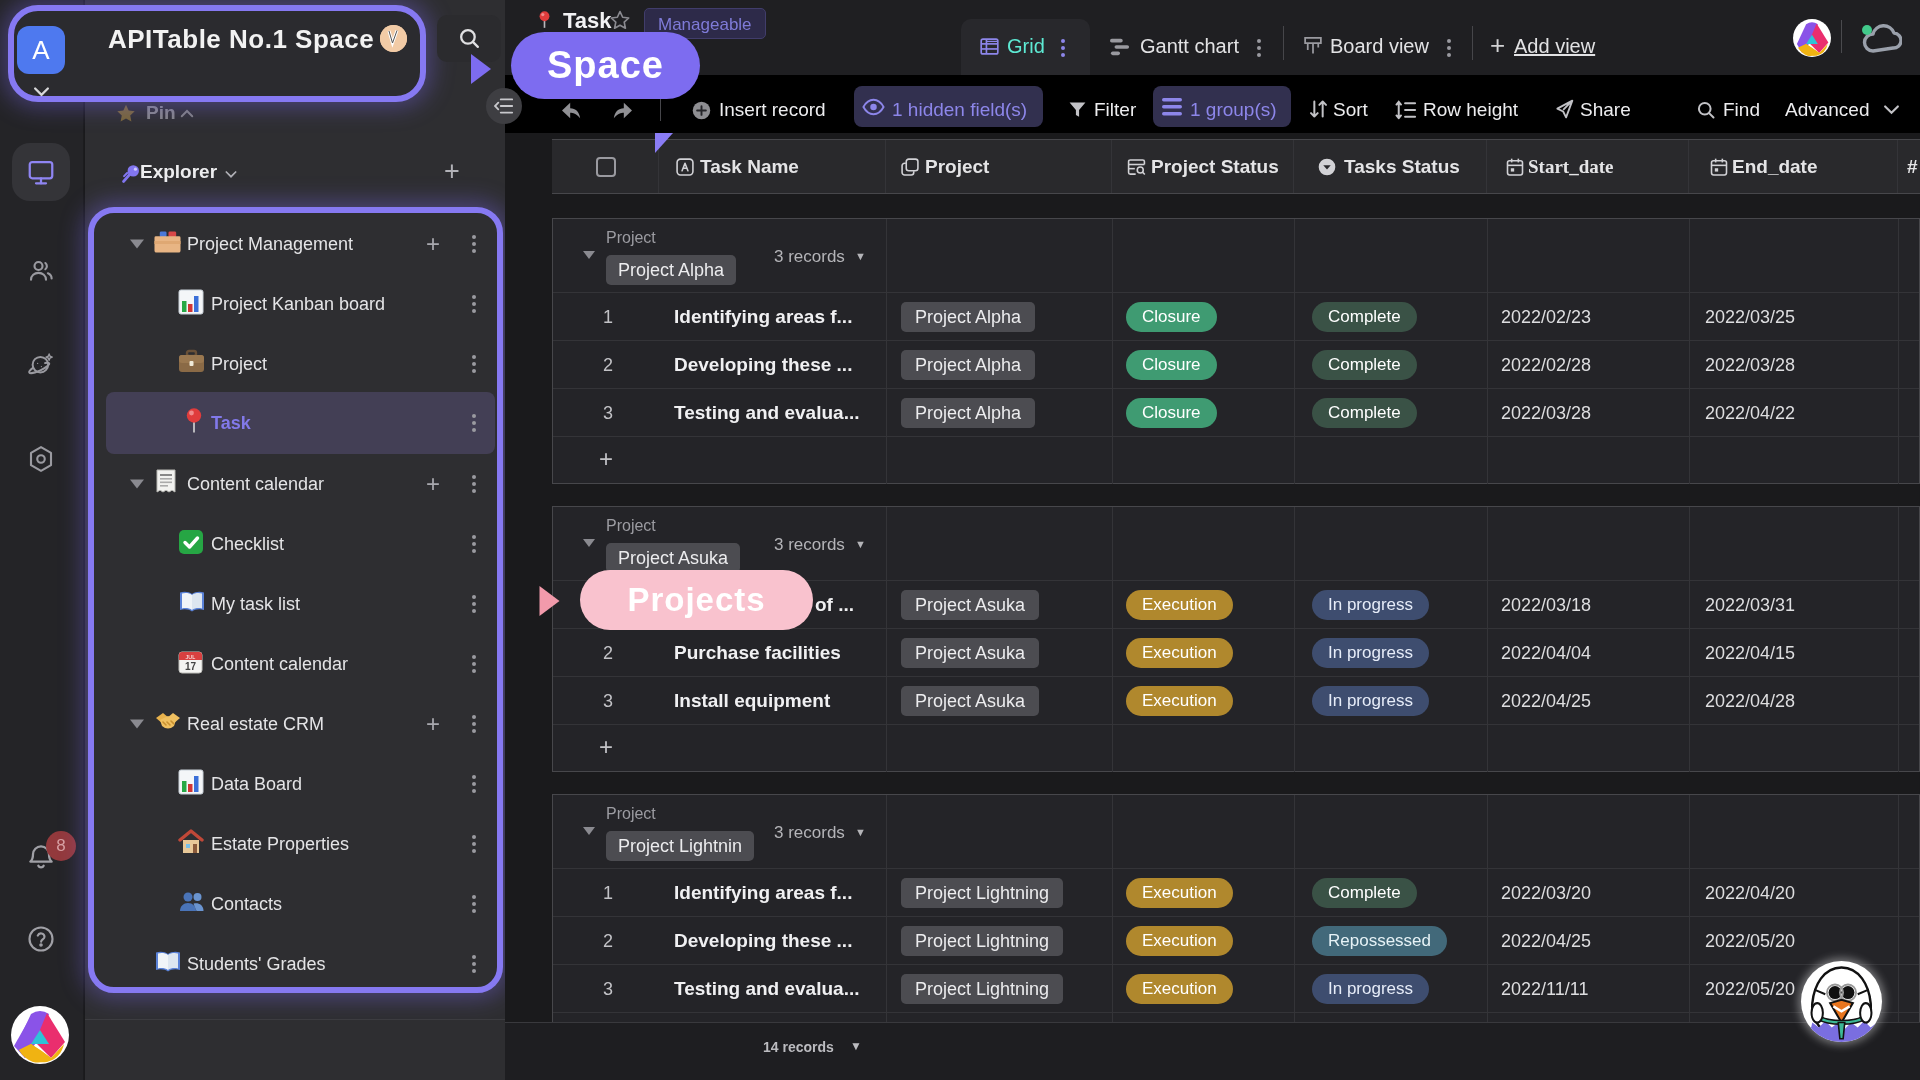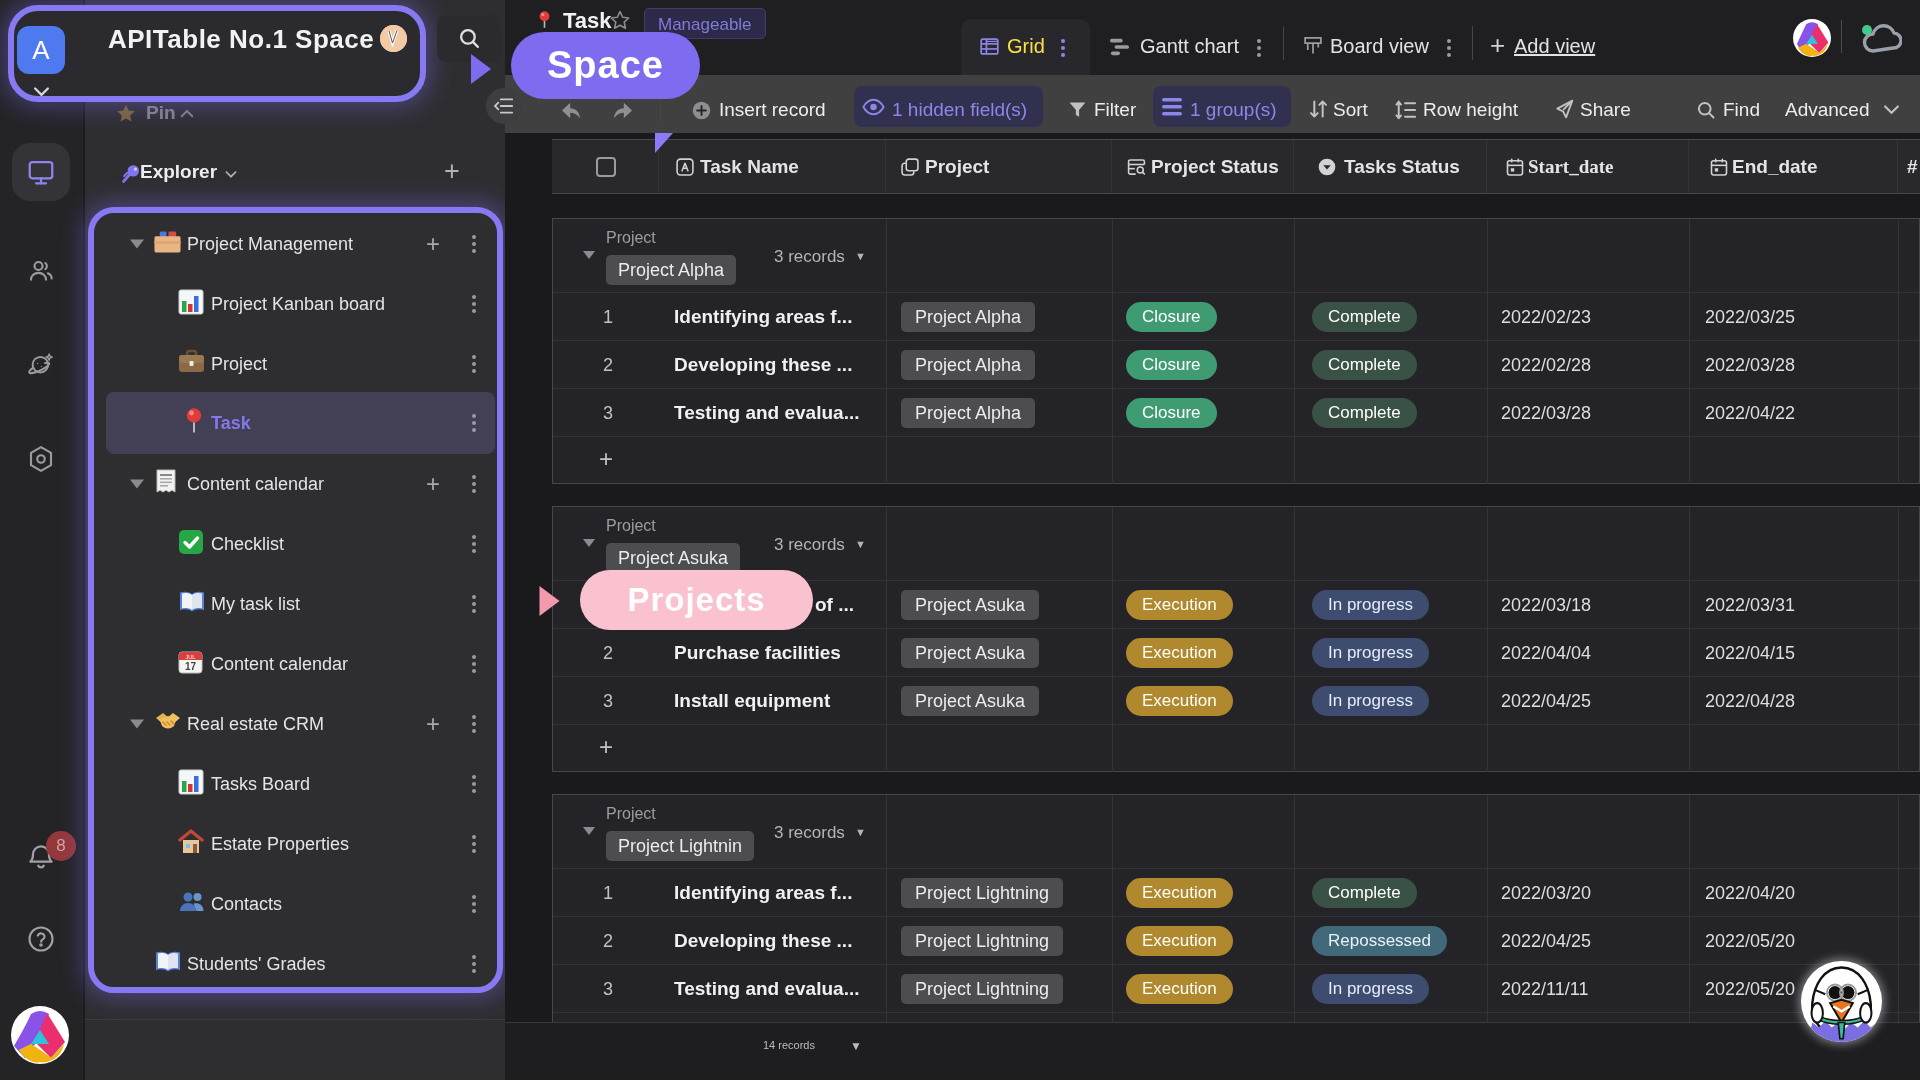--- a/index.html
+++ b/index.html
@@ -35,27 +35,27 @@
 .trow .dots { position:absolute; left:378px; top:50%; transform:translateY(-50%); color:#99999f; font-size:13px; letter-spacing:0; line-height:5px; }
 .dotsv { display:inline-block; }
 .dotsv i { display:block; width:4px; height:4px; border-radius:50%; background:#9a9aa0; margin:3px 0; }
 
 #pinrow { position:absolute; left:110px; top:100px; width:200px; height:28px; opacity:.5; }
 #exprow { position:absolute; left:110px; top:158px; width:380px; height:30px; }
 
 
 #main { position:absolute; left:505px; top:0; width:1415px; height:1080px; background:#1b1b1d; }
 #titlerow { position:absolute; left:505px; top:0; width:1415px; height:75px; background:#1f1f22; }
-#toolbar { position:absolute; left:505px; top:75px; width:1415px; height:58px; background:#404040; }
+#toolbar { position:absolute; left:505px; top:75px; width:1415px; height:58px; background:#000000; }
 #gridarea { position:absolute; left:505px; top:133px; width:1415px; height:889px; background:#1a1a1c; }
 #footbar { position:absolute; left:505px; top:1022px; width:1415px; height:58px; background:#1e1e21; border-top:1px solid #39393d; }
 
 .tabtxt { font-size:20px; color:#e2e2e4; }
 .tooltxt { font-size:19px; color:#ededef; }
-.purple { color:#fde047; }
+.purple { color:#5eead4; }
 
 
 #thead { position:absolute; left:552px; top:139px; width:1368px; height:55px; background:#29292c; border-top:1px solid #47474b; border-bottom:1px solid #47474b; }
 .hlabel { position:absolute; top:50%; transform:translateY(-50%); font-weight:bold; font-size:19px; color:#e4e4e6; white-space:nowrap; }
 
 .group { position:absolute; left:552px; width:1368px; background:#242428; border:1px solid #47474b; }
 .ghead { position:absolute; left:0; top:0; width:100%; height:73px; }
 .grow { position:absolute; left:0; width:100%; height:48px; border-top:1px solid #343438; }
 .vline { position:absolute; top:0; height:100%; width:1px; background:#343438; }
 .gv { position:absolute; width:1px; background:#343438; }
@@ -299,21 +299,21 @@
       </span>
     </div>
   <div class="trow" style="top:543px;">
       <span class="icon" style="left:84px;"><svg width="26" height="26" viewBox="0 0 26 26">
           <rect x="1" y="1" width="24" height="24" rx="2" fill="#f4f6f8"></rect>
           <rect x="1" y="1" width="24" height="24" rx="2" fill="none" stroke="#c8d0d8" stroke-width="1"></rect>
           <rect x="4" y="12" width="4.5" height="11" fill="#28a845"></rect>
           <rect x="10" y="15" width="4.5" height="8" fill="#d23434"></rect>
           <rect x="16" y="7" width="4.5" height="16" fill="#3a6fd8"></rect>
         </svg></span>
-      <span class="lbl" style="left:117px;">Tasks Board</span>
+      <span class="lbl" style="left:117px;">Data Board</span>
       <span class="dots dotsv">
         <i></i>
         <i></i>
         <i></i>
       </span>
     </div>
   <div class="trow" style="top:603px;">
       <span class="icon" style="left:84px;"><svg width="26" height="26" viewBox="0 0 26 26">
           <path d="M2 11 L13 2 L24 11" fill="none" stroke="#c04838" stroke-width="3.4" stroke-linecap="round" stroke-linejoin="round"></path>
           <rect x="5" y="11" width="16" height="13" fill="#e8c898"></rect>
@@ -745,16 +745,16 @@
     <path d="M18 36 L30 41 M82 36 L70 41" stroke="#111" stroke-width="2.5"></path>
     <path d="M36 52 L50 48 L64 52 L50 76 Z" fill="#e8751e" stroke="#111" stroke-width="2.5"></path>
     <path d="M40 56 L50 62 L60 56" fill="none" stroke="#fff" stroke-width="3"></path>
     <path d="M20 66 C32 76 68 76 80 66 L79 72 C66 80 34 80 21 72z" fill="#3cb896" stroke="#111" stroke-width="2"></path>
     <path d="M46 76 L54 76 L52 96 L48 96 Z" fill="#3cb896" stroke="#111" stroke-width="2"></path>
     <ellipse cx="20" cy="64" rx="7" ry="12" fill="#fff" stroke="#111" stroke-width="2.5"></ellipse>
     <ellipse cx="80" cy="64" rx="7" ry="12" fill="#fff" stroke="#111" stroke-width="2.5"></ellipse>
   </g>
 </svg>
 <div id="footbar">
-  <span style="position:absolute;left:258px;top:16px;font-size:11px;color:#bcbcc0;">14 records</span>
+  <span style="position:absolute;left:258px;top:16px;font-size:14px;color:#bcbcc0;font-weight:bold;">14 records</span>
   <span style="position:absolute;left:345px;top:16px;font-size:12px;color:#bcbcc0;">▼</span>
 </div>
 <div id="sidefoot"></div>
 
 </body></html>

